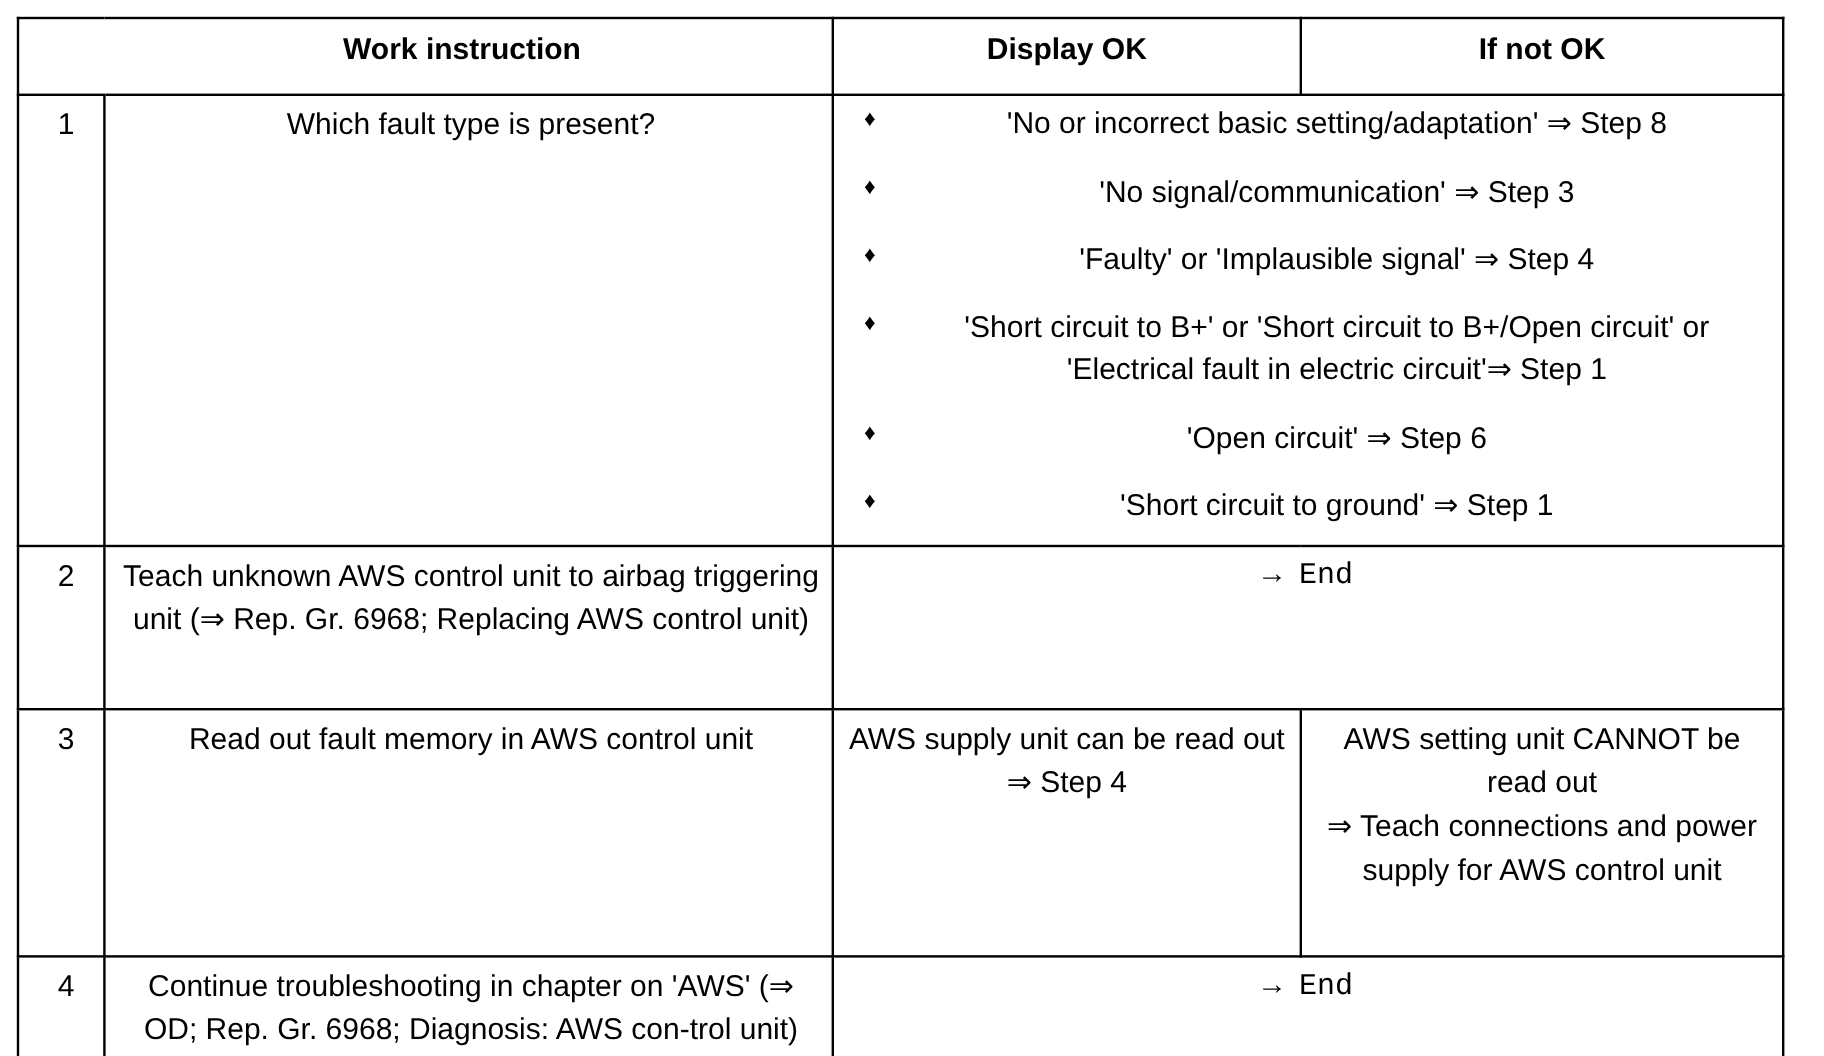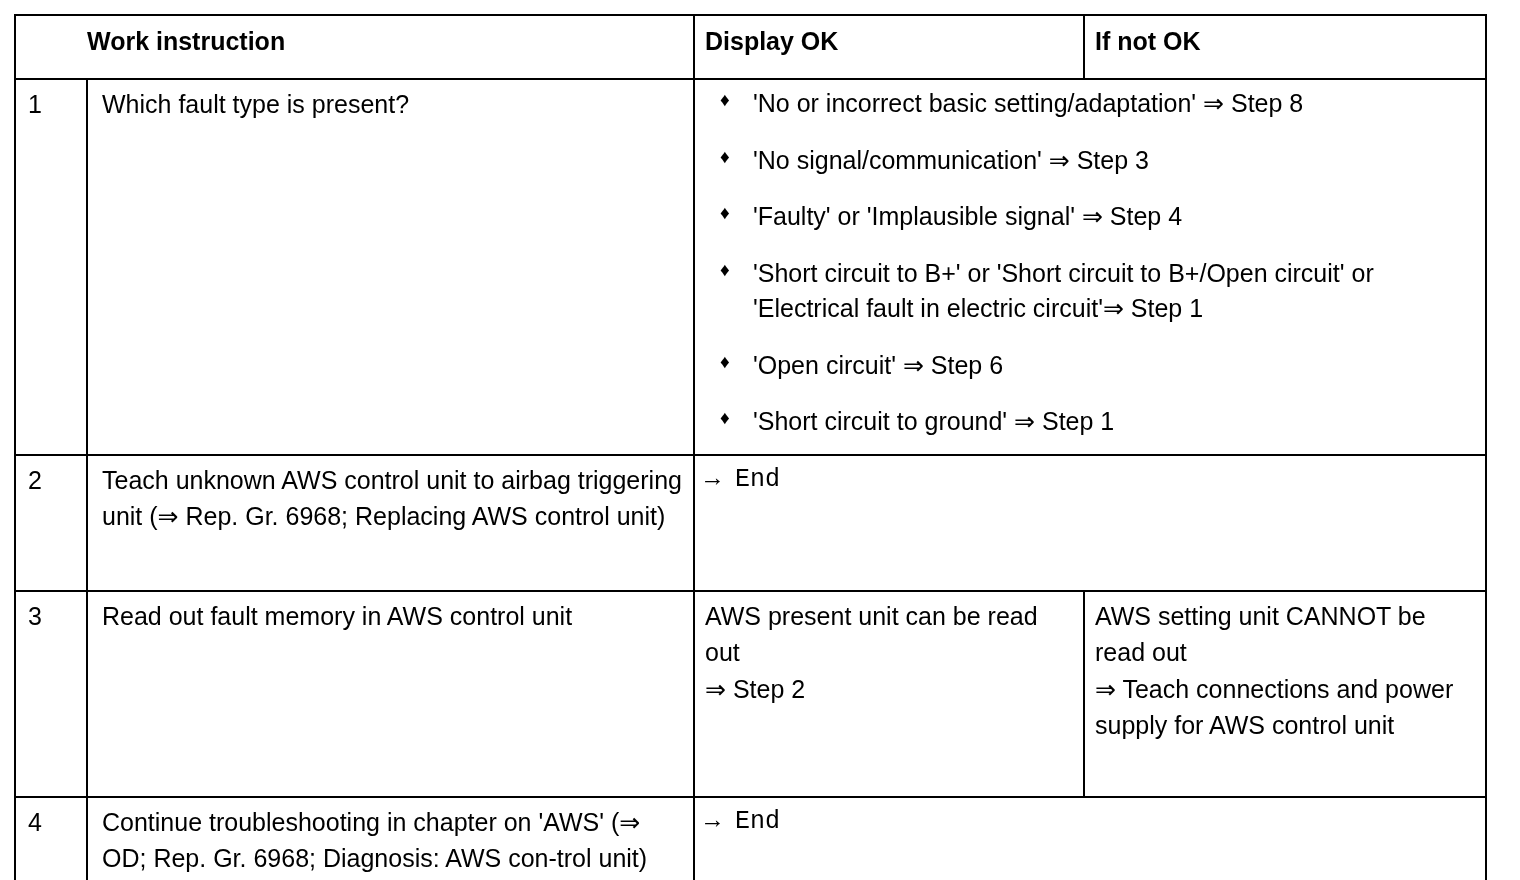--- a/index.html
+++ b/index.html
@@ -40,21 +40,21 @@
   .wi-table col.c-notok { width: 402px; }   
 
   .wi-table td,
   .wi-table th {
     border: 2px solid #000000;
     vertical-align: top;
     padding: 6px 10px 10px 10px;
     font-size: 25px;
     line-height: 1.46;
     font-weight: normal;
-    text-align: left;
+    text-align: center;
     background: #ffffff;
   }
 
   
   .wi-table thead th {
     font-weight: bold;
     font-size: 25px;
     padding-top: 7px;
     padding-bottom: 9px;
     height: 46px;
@@ -168,22 +168,22 @@
       <tr class="row-2">
         <td class="num">2</td>
         <td class="instr">Teach unknown AWS control unit to airbag triggering unit (⇒ Rep. Gr. 6968; Replacing AWS control unit)</td>
         <td colspan="2" class="nowrap-arrow">→ End</td>
       </tr>
 
       <tr class="row-3">
         <td class="num">3</td>
         <td class="instr">Read out fault memory in AWS control unit</td>
         <td>
-          <span class="cell-line">AWS present unit can be read out</span>
-          <span class="cell-line">⇒ Step 2</span>
+          <span class="cell-line">AWS supply unit can be read out</span>
+          <span class="cell-line">⇒ Step 4</span>
         </td>
         <td>
           <span class="cell-line">AWS setting unit CANNOT be read out</span>
           <span class="cell-line">⇒ Teach connections and power supply for AWS control unit</span>
         </td>
       </tr>
 
       <tr class="row-4">
         <td class="num">4</td>
         <td class="instr">Continue troubleshooting in chapter on 'AWS' (⇒ OD; Rep. Gr. 6968; Diagnosis: AWS con-trol unit)</td>

